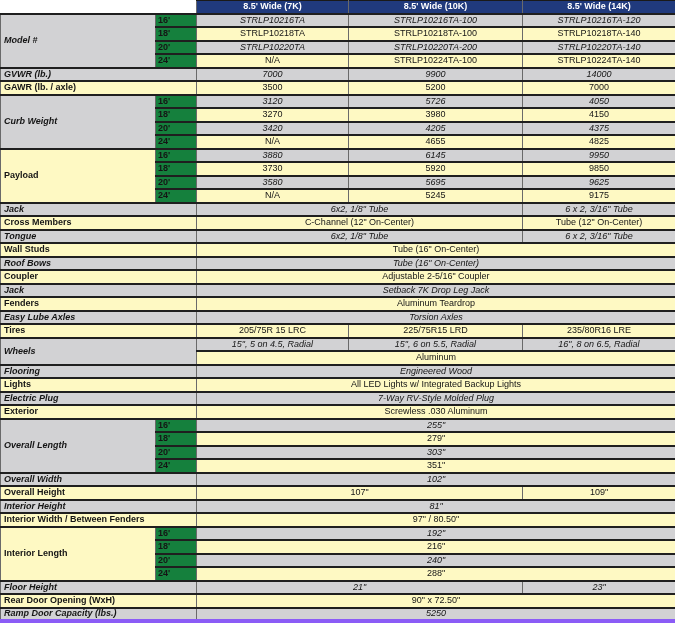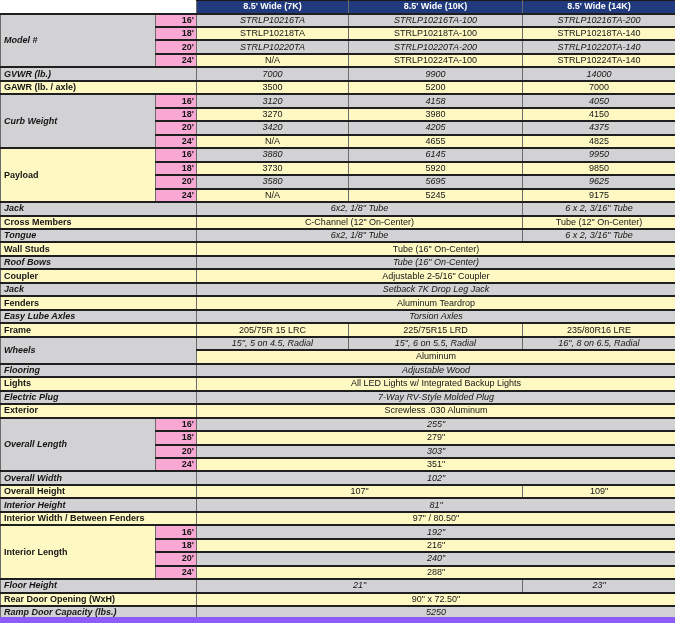--- a/index.html
+++ b/index.html
@@ -23,25 +23,25 @@
     border-left:1px solid var(--vline);border-right:1px solid var(--vline);
     border-top:2px solid var(--hline);border-bottom:2px solid var(--hline);
     overflow:hidden;white-space:nowrap;
   }
   th.head{
     background:var(--header-bg);color:var(--header-text);
     font-weight:bold;text-align:center;border-top:1px solid #1a1a1a;
   }
   th.corner{border:none;background:#fff;}
   td.label{font-weight:bold;text-align:left;padding-left:3px;}
-  td.sub{font-weight:bold;text-align:right;background:#f9a8d4;}
+  td.sub{font-weight:bold;text-align:left;background:#15803d;}
   td.val{text-align:center;font-weight:normal;}
   .gray{background:var(--shade);font-style:italic;}
   .white{background:#fef9c3;}
-  tbody tr:last-child td{border-bottom:6px solid #8b5cf6;}
+  tbody tr:last-child td{border-bottom:4px solid #8b5cf6;}
 </style>
 </head>
 <body>
 
 <div class="wrap">
   <table>
     <colgroup>
       <col style="width:155px">
       <col style="width:41px">
       <col style="width:152px">
@@ -55,21 +55,21 @@
         <th class="head">8.5' Wide (10K)</th>
         <th class="head">8.5' Wide (14K)</th>
       </tr>
     </thead>
     <tbody>
         <tr>
           <td rowspan="4" class="label gray">Model #</td>
           <td class="sub">16'</td>
           <td class="val gray">STRLP10216TA</td>
           <td class="val gray">STRLP10216TA-100</td>
-          <td class="val gray">STRLP10216TA-200</td>
+          <td class="val gray">STRLP10216TA-120</td>
         </tr>
         <tr>
           <td class="sub">18'</td>
           <td class="val white">STRLP10218TA</td>
           <td class="val white">STRLP10218TA-100</td>
           <td class="val white">STRLP10218TA-140</td>
         </tr>
         <tr>
           <td class="sub">20'</td>
           <td class="val gray">STRLP10220TA</td>
@@ -91,21 +91,21 @@
         <tr>
           <td colspan="2" class="label white">GAWR (lb. / axle)</td>
           <td class="val white">3500</td>
           <td class="val white">5200</td>
           <td class="val white">7000</td>
         </tr>
         <tr>
           <td rowspan="4" class="label gray">Curb Weight</td>
           <td class="sub">16'</td>
           <td class="val gray">3120</td>
-          <td class="val gray">4158</td>
+          <td class="val gray">5726</td>
           <td class="val gray">4050</td>
         </tr>
         <tr>
           <td class="sub">18'</td>
           <td class="val white">3270</td>
           <td class="val white">3980</td>
           <td class="val white">4150</td>
         </tr>
         <tr>
           <td class="sub">20'</td>
@@ -177,37 +177,37 @@
         </tr>
         <tr>
           <td colspan="2" class="label white">Fenders</td>
           <td class="val white" colspan="3">Aluminum Teardrop</td>
         </tr>
         <tr>
           <td colspan="2" class="label gray">Easy Lube Axles</td>
           <td class="val gray" colspan="3">Torsion Axles</td>
         </tr>
         <tr>
-          <td colspan="2" class="label white">Frame</td>
+          <td colspan="2" class="label white">Tires</td>
           <td class="val white">205/75R 15 LRC</td>
           <td class="val white">225/75R15 LRD</td>
           <td class="val white">235/80R16 LRE</td>
         </tr>
         <tr>
           <td rowspan="2" colspan="2" class="label gray">Wheels</td>
           <td class="val gray">15", 5 on 4.5, Radial</td>
           <td class="val gray">15", 6 on 5.5, Radial</td>
           <td class="val gray">16", 8 on 6.5, Radial</td>
         </tr>
         <tr>
           <td class="val white" colspan="3">Aluminum</td>
         </tr>
         <tr>
           <td colspan="2" class="label gray">Flooring</td>
-          <td class="val gray" colspan="3">Adjustable Wood</td>
+          <td class="val gray" colspan="3">Engineered Wood</td>
         </tr>
         <tr>
           <td colspan="2" class="label white">Lights</td>
           <td class="val white" colspan="3">All LED Lights w/ Integrated Backup Lights</td>
         </tr>
         <tr>
           <td colspan="2" class="label gray">Electric Plug</td>
           <td class="val gray" colspan="3">7-Way RV-Style Molded Plug</td>
         </tr>
         <tr>

